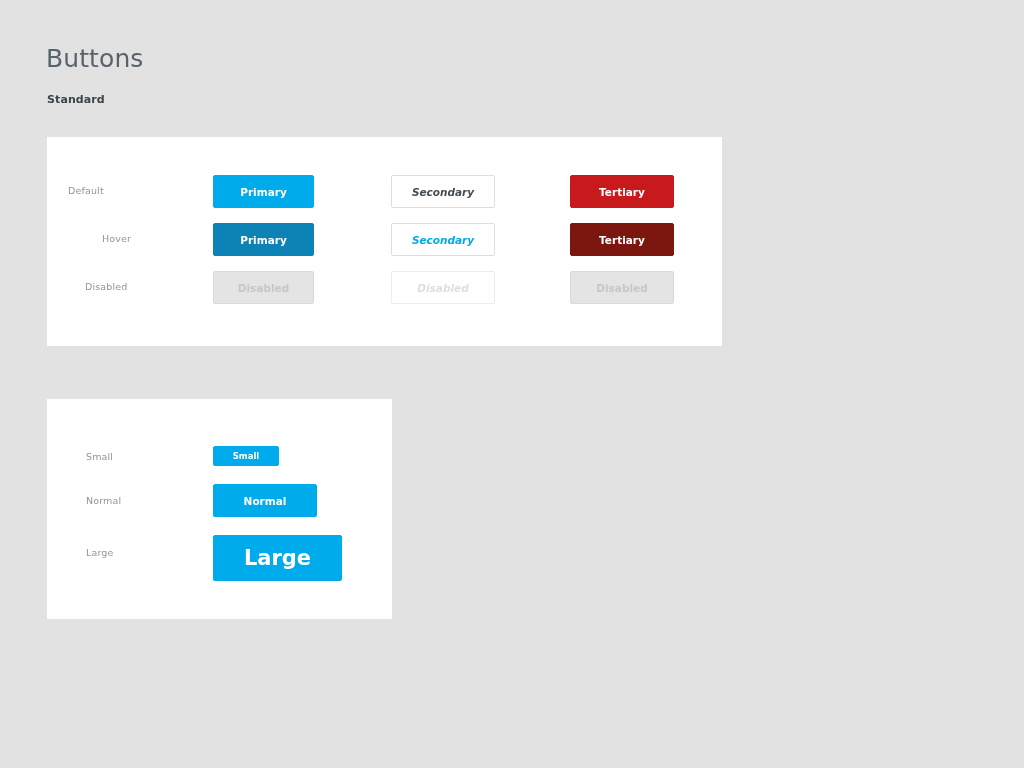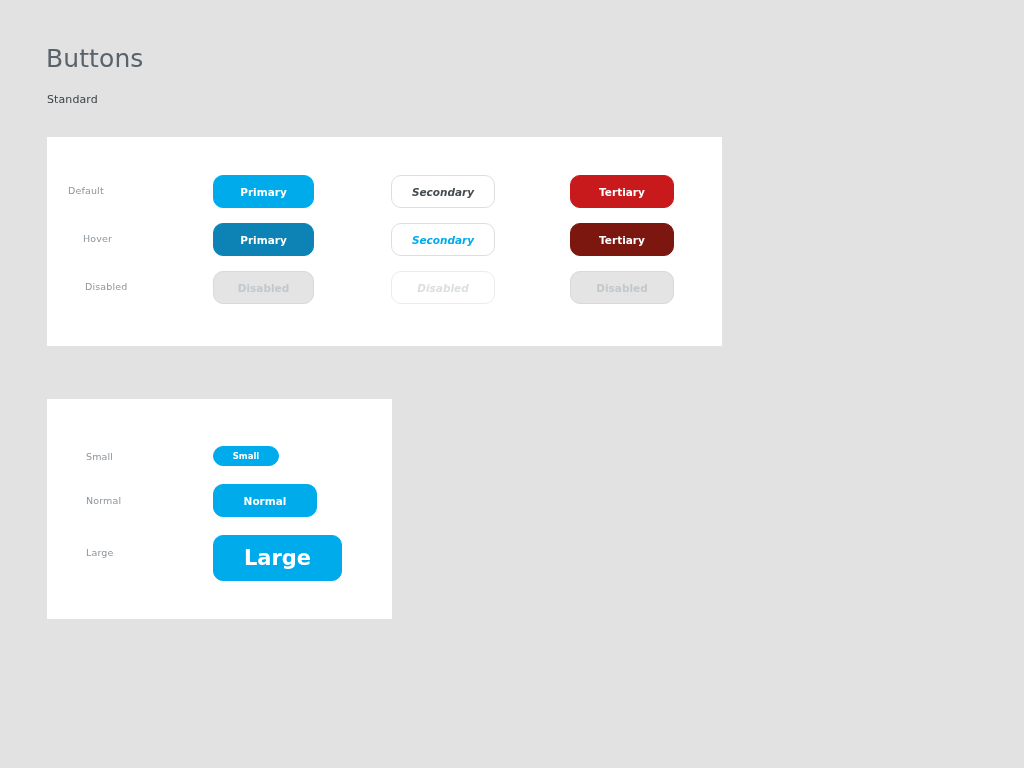--- a/index.html
+++ b/index.html
@@ -29,21 +29,21 @@
     color: #59636b;
     letter-spacing: 0.1px;
     line-height: 30px;
   }
 
   .section-label {
     position: absolute;
     left: 47px;
     top: 93px;
     font-size: 11px;
-    font-weight: 400;
+    font-weight: 700;
     color: #3b4449;
     letter-spacing: 0.1px;
   }
 
   .card {
     position: absolute;
     background: #ffffff;
   }
 
   #card-standard {
@@ -70,21 +70,21 @@
   }
 
   .btn {
     position: absolute;
     display: flex;
     align-items: center;
     justify-content: center;
     box-sizing: border-box;
     font-weight: 700;
     border: 1px solid transparent;
-    border-radius: 10px;
+    border-radius: 2px;
     white-space: nowrap;
     font-family: "DejaVu Sans", "Liberation Sans", sans-serif;
     padding: 0;
     outline: none;
   }
 
   
   .btn-primary {
     background: #00abeb;
     color: #ffffff;
@@ -131,21 +131,21 @@
   .col-2 { left: 391px; width: 104px; font-style: italic; }
   .col-3 { left: 570px; width: 104px; text-align: right; }
 
   .std-btn { height: 33px; font-size: 10.5px; }
 
   .r-default  { top: 175px; }
   .r-hover    { top: 223px; }
   .r-disabled { top: 271px; }
 
   .lbl-default  { left: 68px;  top: 185px; }
-  .lbl-hover    { left: 83px;  top: 233px; text-align: center; }
+  .lbl-hover    { left: 102px;  top: 233px; text-align: center; }
   .lbl-disabled { left: 85px;  top: 281px; }
 
   
   .lbl-small  { left: 86px; top: 451px; }
   .lbl-normal { left: 86px; top: 495px; }
   .lbl-large  { left: 86px; top: 547px; }
 
   #btn-small {
     left: 213px; top: 446px;
     width: 66px; height: 20px;

